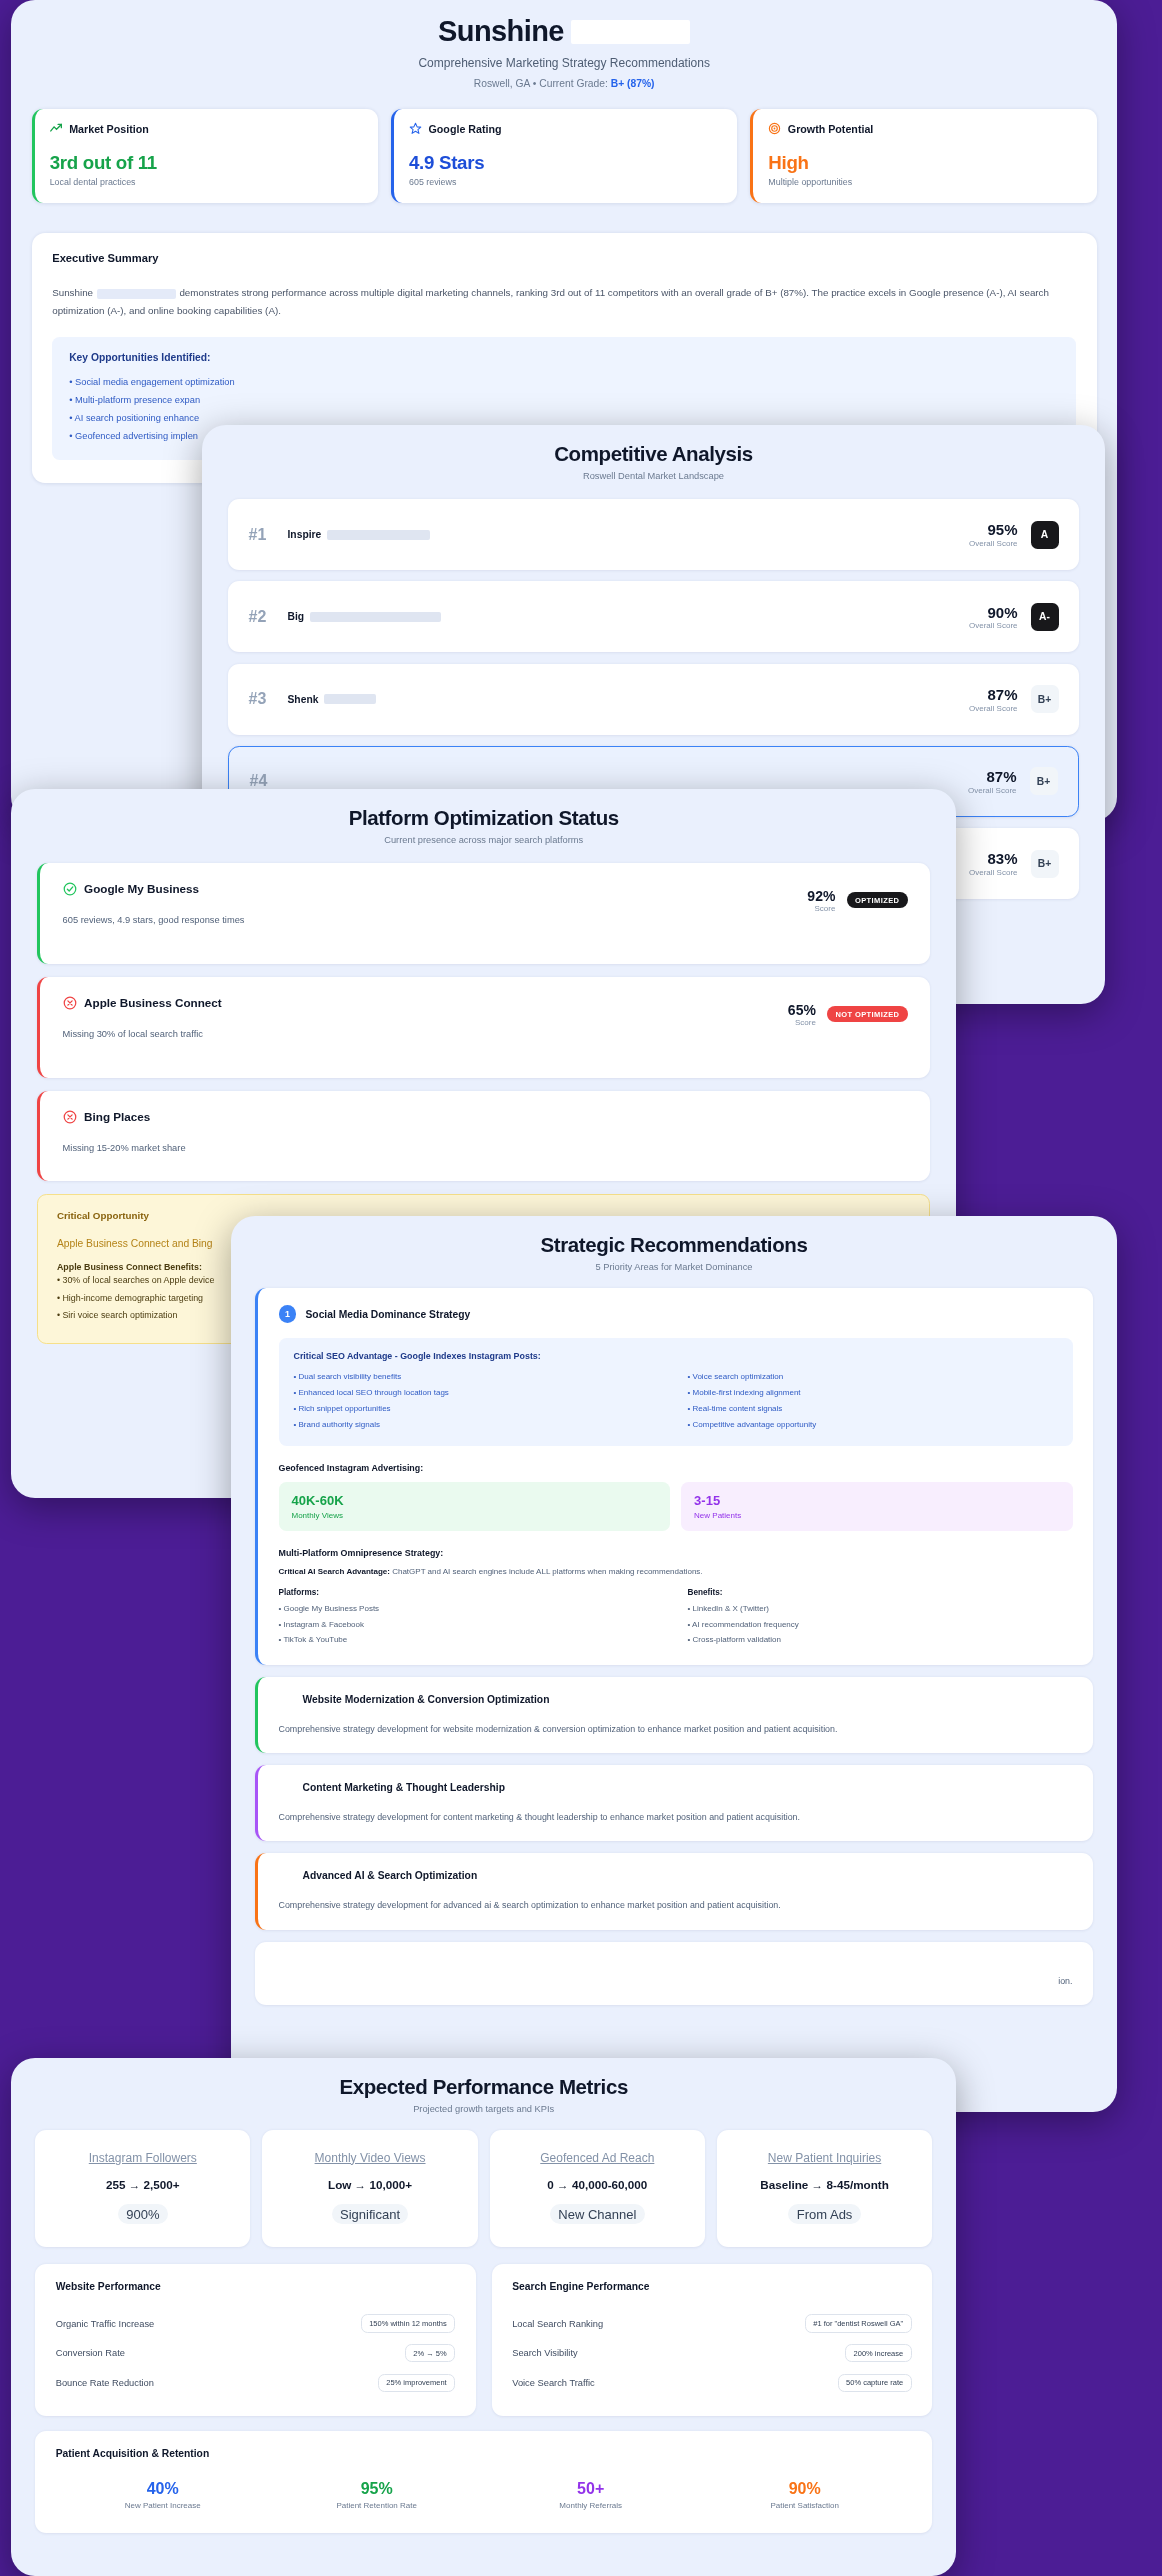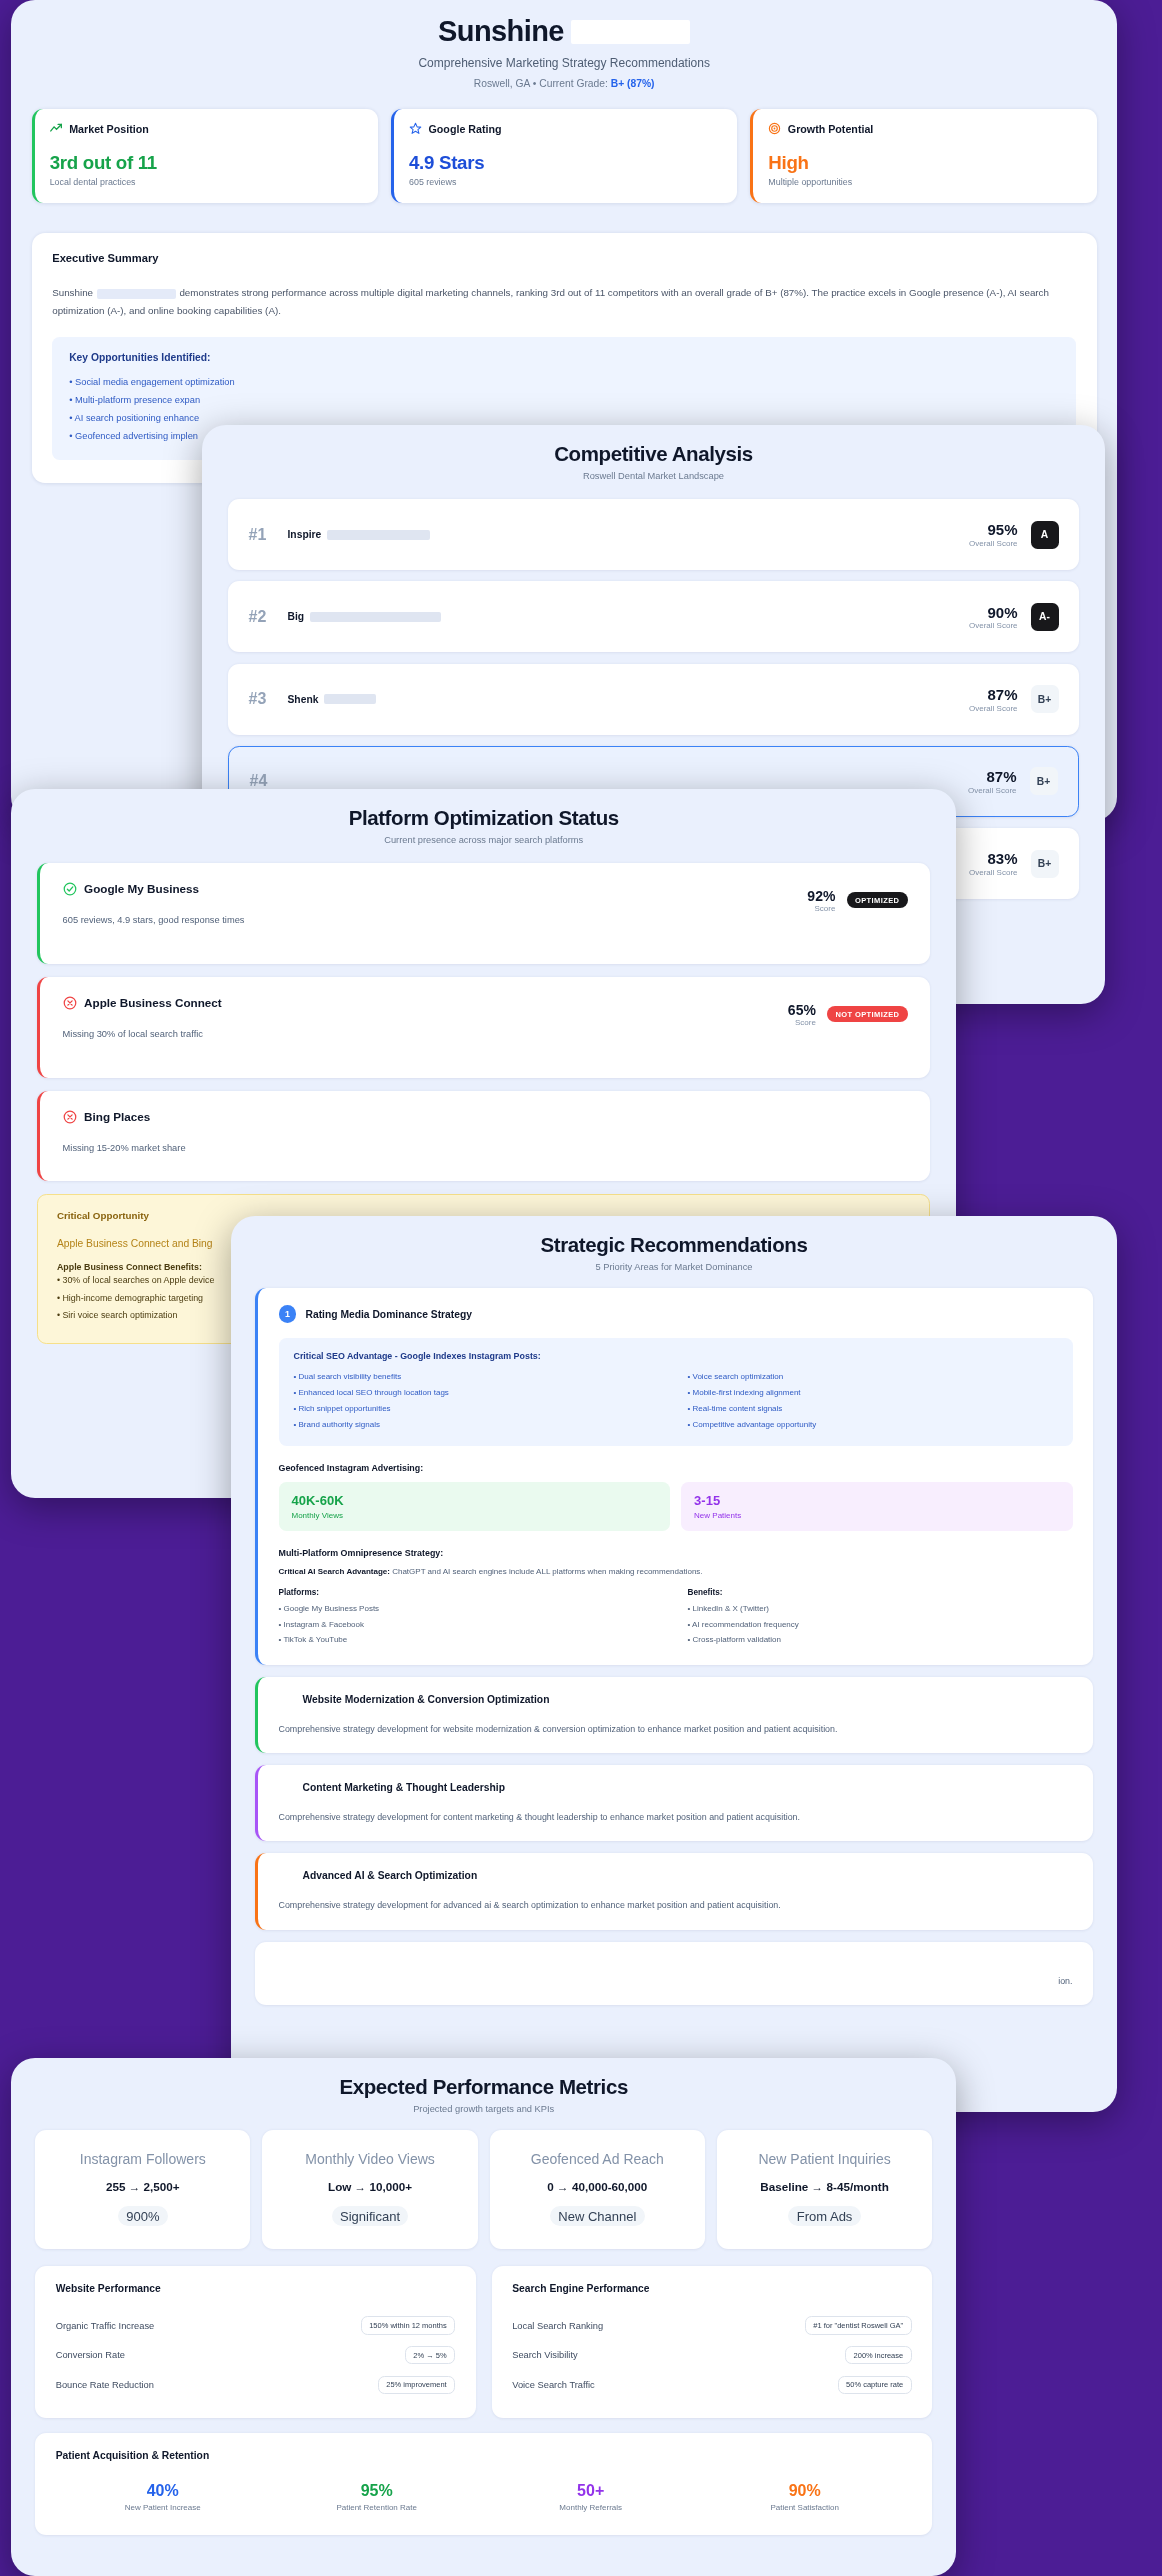--- a/index.html
+++ b/index.html
@@ -155,21 +155,21 @@
   .pb-grid h6{ font-size:8.2px; color:#0f172a; margin-bottom:4.7px; }
   .pb-grid li{ list-style:none; font-size:8px; color:#52627a; line-height:1.95; }
 
   
   #p5 { left: 11.2px; top: 2058px; width: 945px; height: 518px; }
   .met-grid{ display:flex; gap:12px; padding:3.7px 24px 0; }
   .met-card{
     flex:1; background:#fff; border-radius:11.2px; padding:20.5px 9.3px 22.4px;
     text-align:center; box-shadow:0 0.9px 2.8px rgba(20,40,90,.08);
   }
-  .met-lbl{ font-size:14px; color:#8392a8; }
+  .met-lbl{ font-size:12px; color:#8392a8;text-decoration:underline; }
   .met-val{ font-size:11.7px; font-weight:bold; color:#0f172a; margin-top:13px; }
   .met-tag{
     display:inline-block; margin-top:13px; background:#f1f5f9; color:#334155;
     border-radius:932px; padding:2.8px 8.4px; font-size:13px; font-weight:normal;
   }
   .perf-row{ display:flex; gap:16px; padding:17px 24px 0; }
   .perf-card{
     flex:1; background:#fff; border-radius:11.2px; padding:17px 20.5px 18.7px;
     box-shadow:0 0.9px 2.8px rgba(20,40,90,.08);
   }
@@ -411,21 +411,21 @@
   <div class="panel" id="p4">
     <div class="panel-head">
       <div class="panel-title">Strategic Recommendations</div>
       <div class="panel-sub">5 Priority Areas for Market Dominance</div>
     </div>
 
     <div class="rec-wrap">
       <div class="rec-card">
         <div class="rec-head">
           <div class="rec-num">1</div>
-          <div class="rec-title">Rating Media Dominance Strategy</div>
+          <div class="rec-title">Social Media Dominance Strategy</div>
         </div>
 
         <div class="seo-box">
           <h5>Critical SEO Advantage - Google Indexes Instagram Posts:</h5>
           <div class="two-col">
             <ul>
               <li>• Dual search visibility benefits</li>
               <li>• Enhanced local SEO through location tags</li>
               <li>• Rich snippet opportunities</li>
               <li>• Brand authority signals</li>

